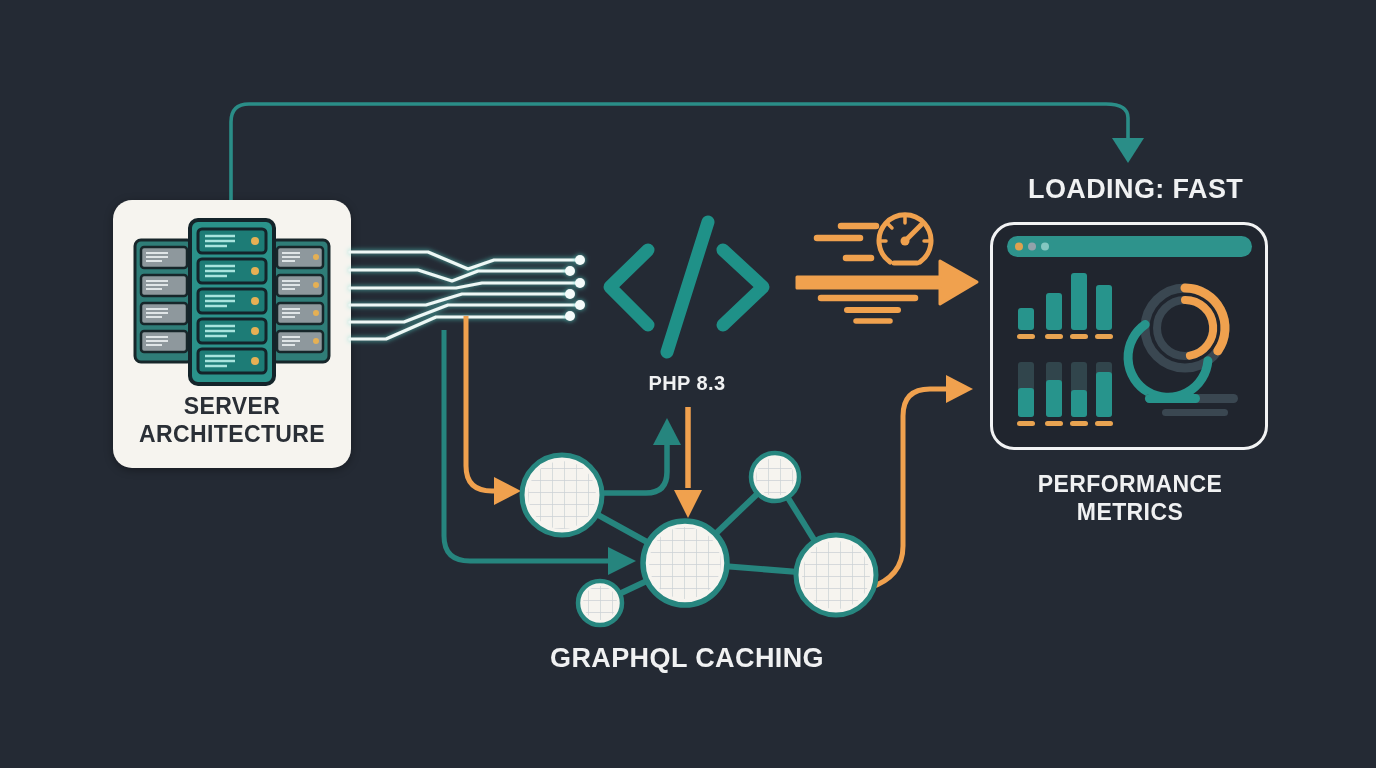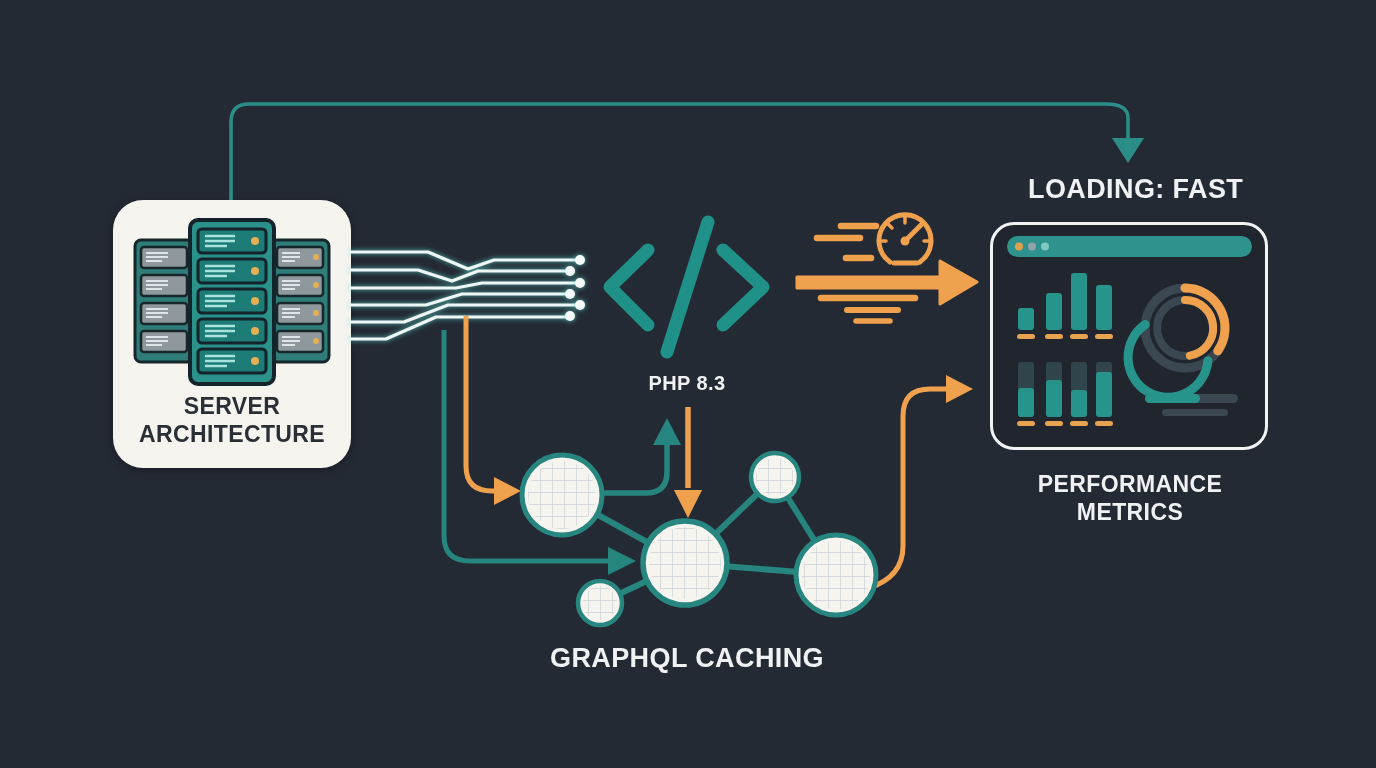--- a/index.html
+++ b/index.html
@@ -5,21 +5,21 @@
   html,body{margin:0;padding:0;background:#1a1f27;}
   .stage{
     position:relative;width:1376px;height:768px;overflow:hidden;
     background:#242A34;
     font-family:"Liberation Sans","DejaVu Sans",sans-serif;
   }
   .overlay{position:absolute;left:0;top:0;width:1376px;height:768px;}
   
   .server-card{
     position:absolute;left:113px;top:200px;width:238px;height:268px;
-    background:#F6F4EF;border-radius:30px;
+    background:#F6F4EF;border-radius:19px;
     display:flex;flex-direction:column;align-items:center;
     box-shadow:0 2px 8px rgba(0,0,0,0.35);
   }
   .server-card svg{margin-top:16px;}
   .card-label{
     width:214px;text-align:center;font-weight:bold;font-size:23px;
     line-height:1.22;color:#2A2F36;letter-spacing:.4px;margin-top:4px;
   }
   
   .dashboard-card{

